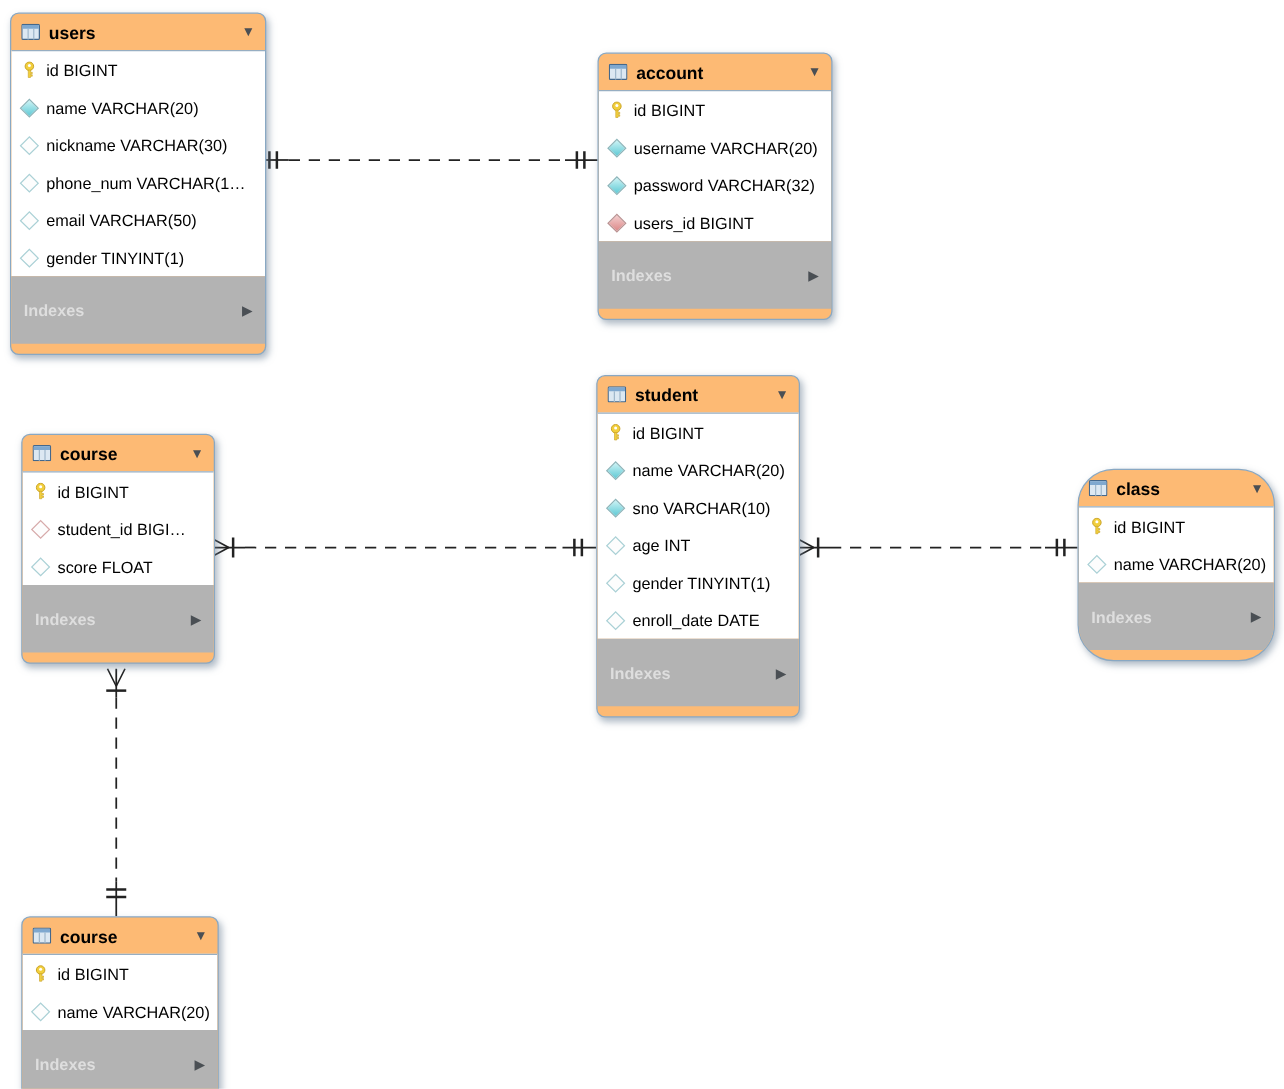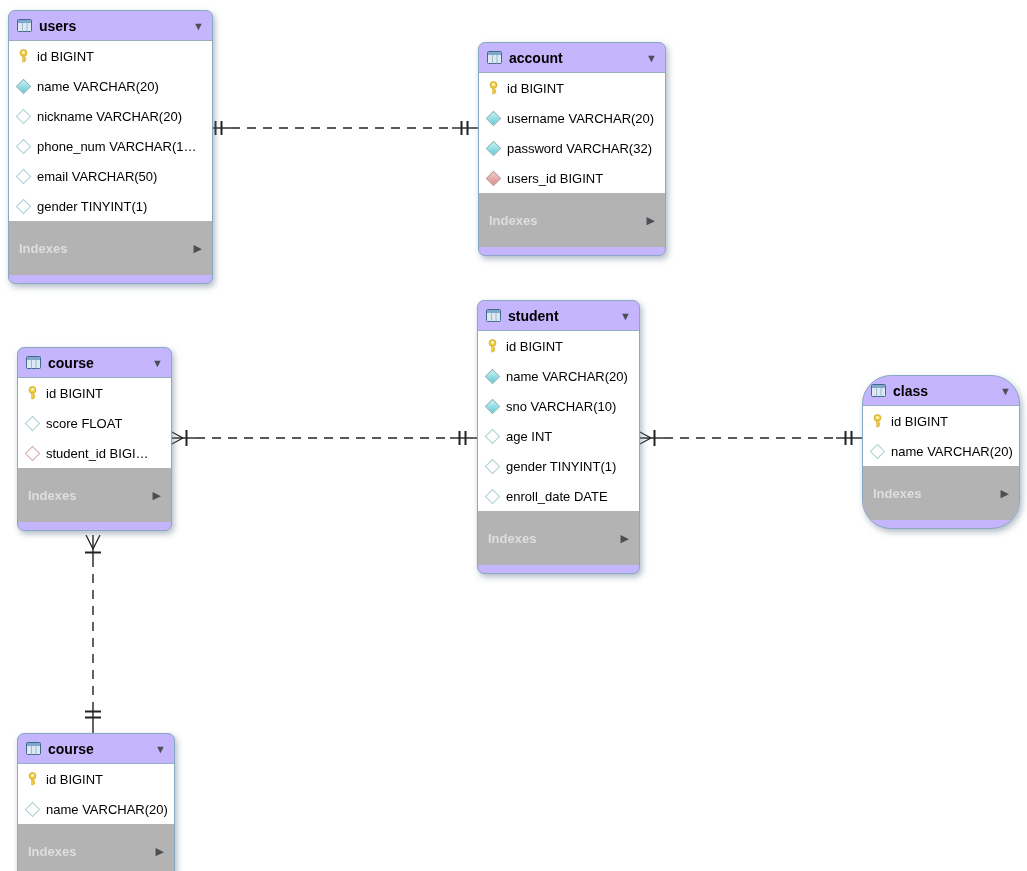--- a/index.html
+++ b/index.html
@@ -7,21 +7,21 @@
     width:1027px;height:871px;position:relative;background:#ffffff;
     font-family:"Liberation Sans", sans-serif;overflow:hidden;
   }
   svg.connectors{position:absolute;left:0;top:0;z-index:1;}
   svg.connectors .solid{stroke:#222;stroke-width:1.4;fill:none;}
   svg.connectors .dash{stroke:#222;stroke-width:1.4;fill:none;stroke-dasharray:9 7;}
   svg.connectors .tick{stroke:#222;stroke-width:2;fill:none;}
   svg.connectors .foot{stroke:#222;stroke-width:1.3;fill:none;}
 
   .db-table{
-    position:absolute;z-index:2;background:#c4b5fd;
+    position:absolute;z-index:2;background:#fdba74;
     border:1px solid #89a8c3;border-radius:7px;padding-bottom:8px;
     box-shadow:2px 3px 6px rgba(110,130,150,.55);overflow:hidden;
   }
   .tbl-header{height:29px;display:flex;align-items:center;padding:0 8px;gap:7px;}
   .tbl-title{font-weight:bold;font-size:14px;color:#000;flex:1;white-space:nowrap;overflow:hidden;}
   .tbl-collapse{color:#4a4f54;font-size:11px;flex:none;}
   .tbl-icon{flex:none;display:flex;}
   .tbl-body{background:#fff;border-top:1px solid #97aec2;}
   .col-row{height:30px;display:flex;align-items:center;padding:0 6px 0 8px;gap:8px;
            font-size:13px;color:#000;white-space:nowrap;overflow:hidden;}
@@ -100,21 +100,21 @@
     <div class="col-row">
       <span class="ic">
           <span class="diamond d-cyan-filled"></span>
         </span>
       <span class="col-text">name VARCHAR(20)</span>
     </div>
     <div class="col-row">
       <span class="ic">
           <span class="diamond d-cyan-hollow"></span>
         </span>
-      <span class="col-text">nickname VARCHAR(20)</span>
+      <span class="col-text">nickname VARCHAR(30)</span>
     </div>
     <div class="col-row">
       <span class="ic">
           <span class="diamond d-cyan-hollow"></span>
         </span>
       <span class="col-text">phone_num VARCHAR(1…</span>
     </div>
     <div class="col-row">
       <span class="ic">
           <span class="diamond d-cyan-hollow"></span>
@@ -263,30 +263,30 @@
           <svg width="11" height="14" viewBox="0 0 11 14">
             <circle cx="5.5" cy="4" r="3.4" fill="#f2cf3c" stroke="#caa42a" stroke-width="0.8"></circle>
             <circle cx="5.5" cy="3.4" r="1.2" fill="#fff"></circle>
             <path d="M4.6 7 L4.6 13 L6.4 13 L6.4 12 L7.8 12 L7.8 10.8 L6.4 10.8 L6.4 10 L7.8 10 L7.8 8.8 L6.4 8.8 L6.4 7 Z" fill="#f2cf3c" stroke="#caa42a" stroke-width="0.5"></path>
           </svg>
         </span>
       <span class="col-text">id BIGINT</span>
     </div>
     <div class="col-row">
       <span class="ic">
+          <span class="diamond d-red-hollow"></span>
+        </span>
+      <span class="col-text">student_id BIGI…</span>
+    </div>
+    <div class="col-row">
+      <span class="ic">
           <span class="diamond d-cyan-hollow"></span>
         </span>
       <span class="col-text">score FLOAT</span>
     </div>
-    <div class="col-row">
-      <span class="ic">
-          <span class="diamond d-red-hollow"></span>
-        </span>
-      <span class="col-text">student_id BIGI…</span>
-    </div>
   </div>
   <div class="tbl-footer">
     <span class="footer-text">Indexes</span>
     <span class="footer-arrow">▶</span>
   </div>
 </div>
 
 <div class="db-table" style="left:862px;top:375px;width:156px;border-radius:29px;">
   <div class="tbl-header">
     <span class="tbl-icon">

